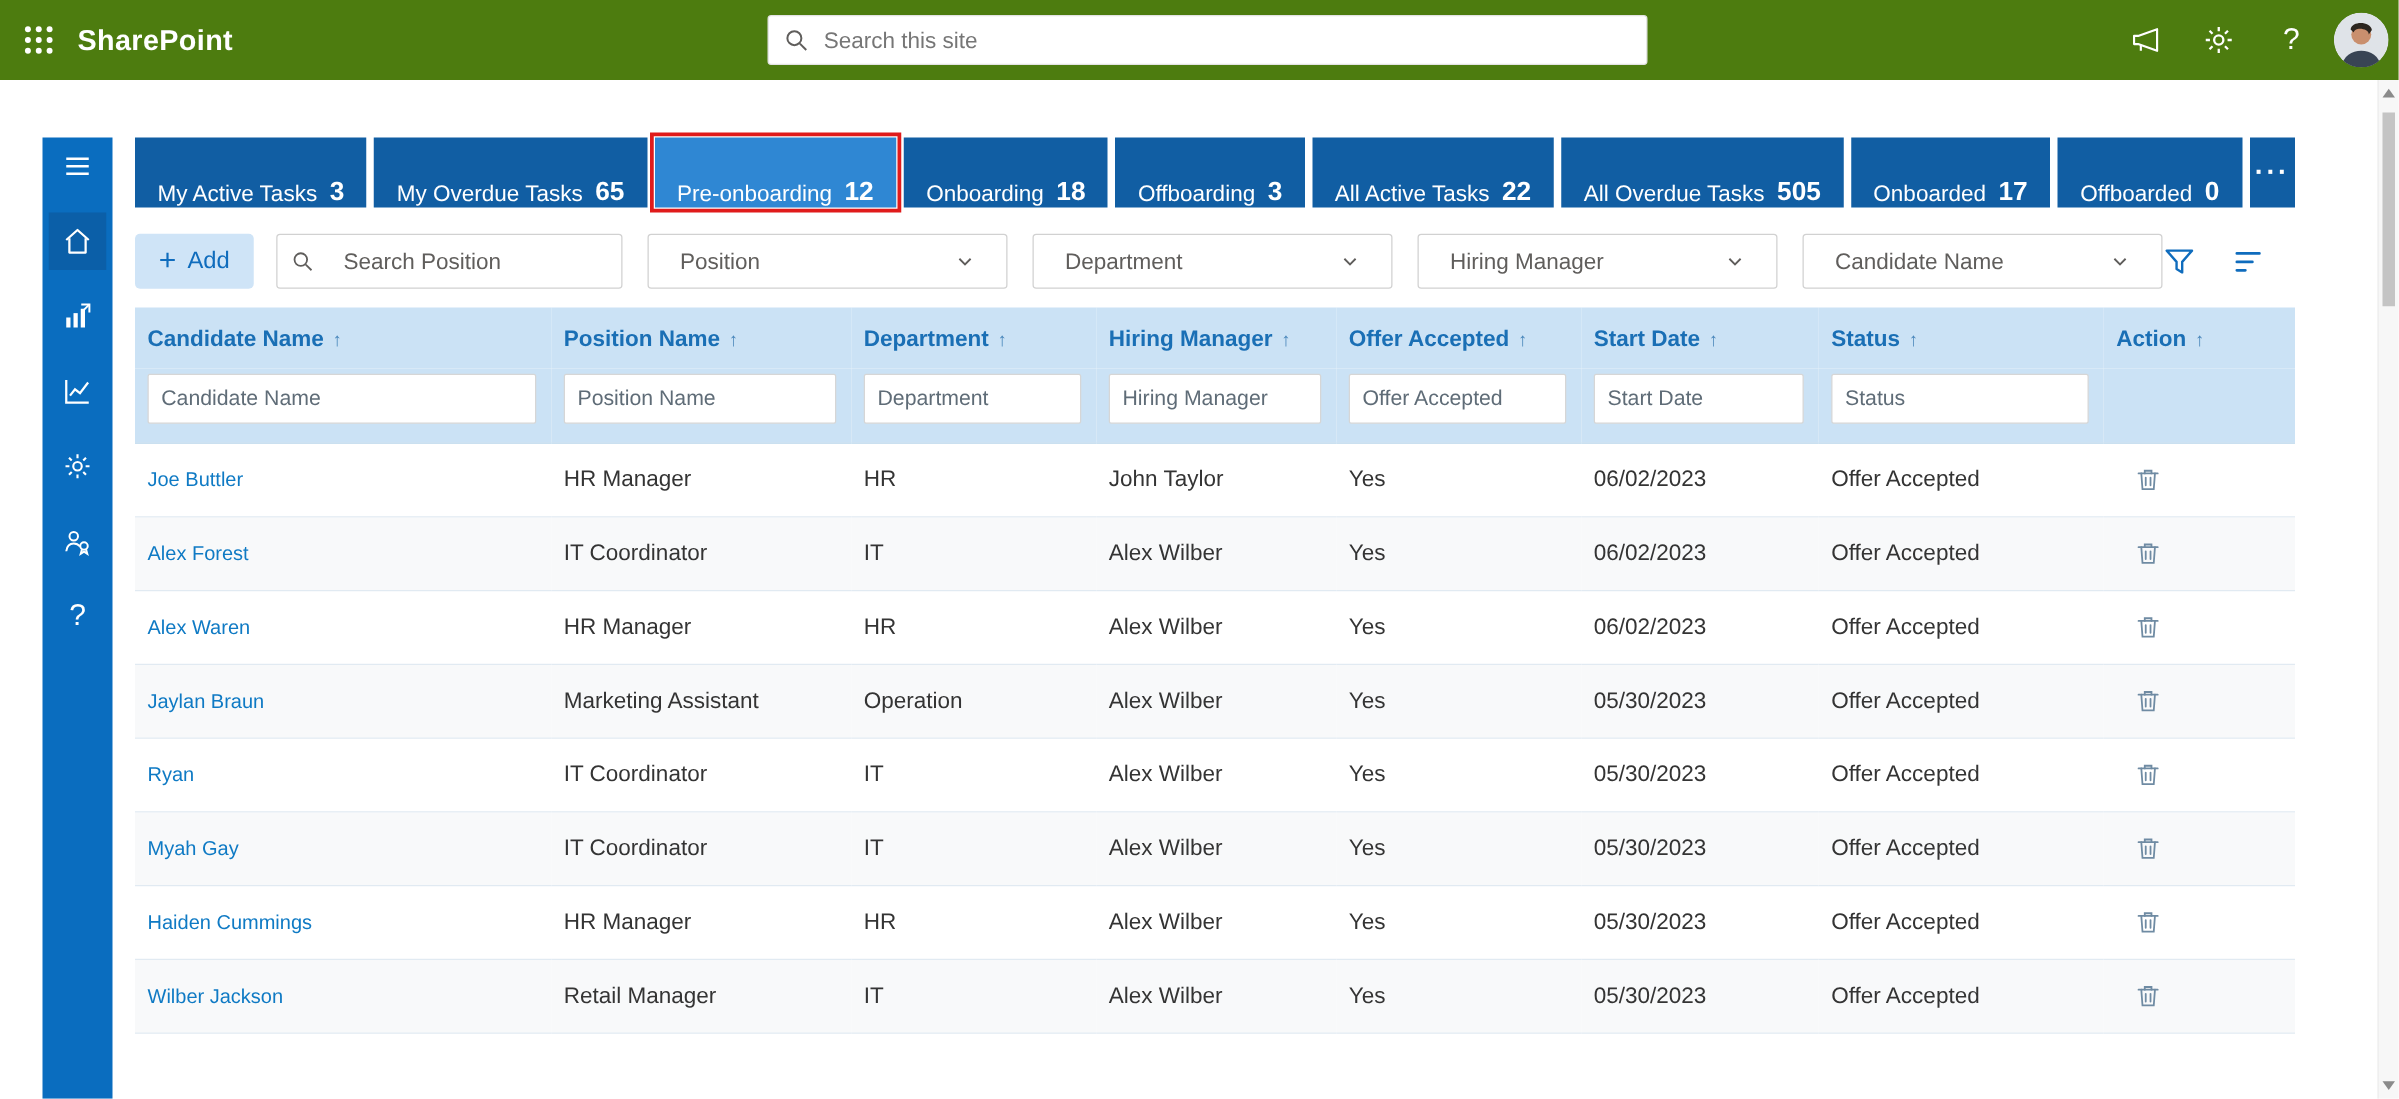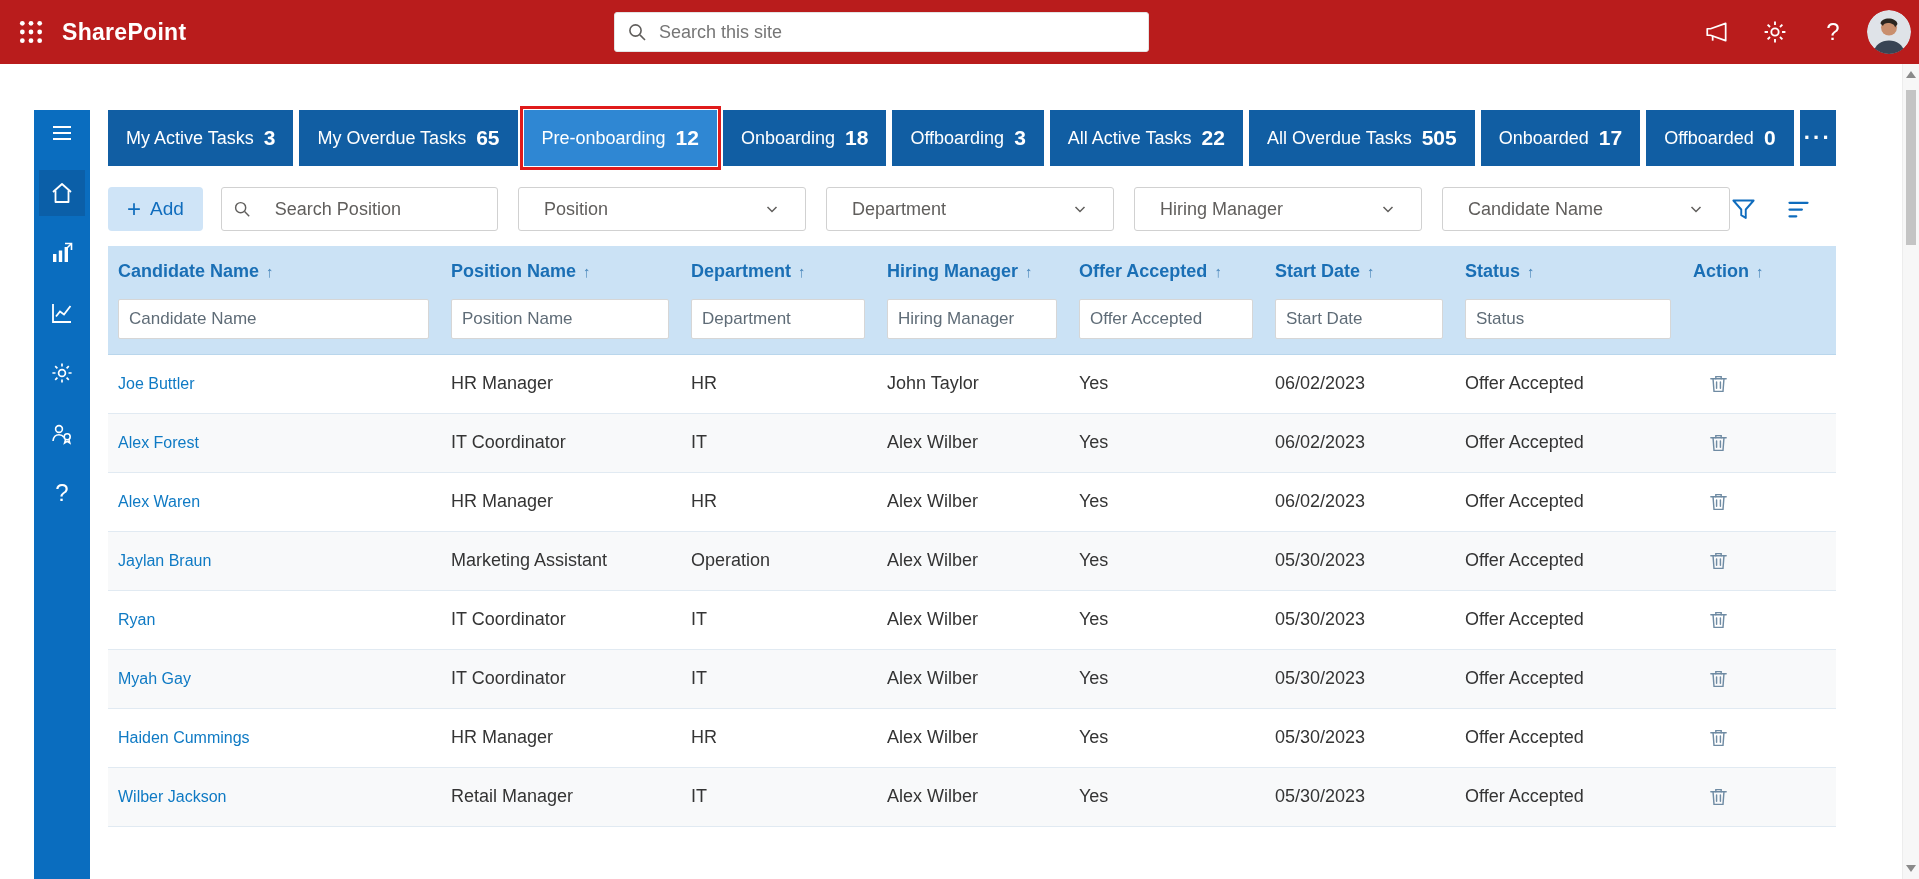--- a/index.html
+++ b/index.html
@@ -5,26 +5,26 @@
   * { box-sizing: border-box; }
   html,body { margin:0; padding:0; }
   body {
     width:1919px; height:879px; overflow:hidden; position:relative;
     background:#ffffff; font-family:"Liberation Sans", sans-serif;
   }
 
   
   .topbar {
     position:absolute; top:0; left:0; width:1919px; height:64px;
-    background:#b91c1c; display:flex; align-items:center; z-index:5;
+    background:#4d7c0f; display:flex; align-items:center; z-index:5;
   }
   .waffle-btn { width:62px; height:64px; display:flex; align-items:center; justify-content:center; cursor:pointer; }
   .brand { color:#fff; font-size:23px; font-weight:700; letter-spacing:.3px; }
   .top-search {
-    position:absolute; left:614px; top:12px; width:535px; height:40px;
+    position:absolute; left:614px; top:12px; width:704px; height:40px;
     background:#fff; border-radius:3px; display:flex; align-items:center; padding:16px 12px;
     border:1px solid #e3e3e3;
   }
   .top-search input { border:none; outline:none; flex:1; font-size:18px; color:#333; margin-left:10px; background:transparent; }
   .top-search input::placeholder { color:#767676; }
   .top-icons { position:absolute; right:8px; top:0; height:64px; display:flex; align-items:center; gap:10px; }
   .top-icon-btn { width:48px; height:48px; display:flex; align-items:center; justify-content:center; cursor:pointer; }
   .help-label { color:#fff; font-size:24px; font-weight:400; }
   .avatar { width:44px; height:44px; border-radius:50%; overflow:hidden; cursor:pointer; flex:0 0 auto; }
 
@@ -37,21 +37,21 @@
   .side-btn:first-child { margin-top:0; }
   .side-btn.active { background:#0b5fa8; }
   .side-help { color:#fff; font-size:24px; }
 
   
   .main { position:absolute; left:108px; top:110px; width:1728px; }
 
   
   .tabs { display:flex; gap:6px; height:56px; align-items:stretch; }
   .tab {
-    background:#115ea3; color:#fff; display:flex; align-items:center;
+    background:#115ea3; color:#fff; display:flex; align-items:flex-end;
     gap:10px; padding:0 18px; cursor:pointer; white-space:nowrap;
   }
   .tab-label { font-size:18px; }
   .tab-count { font-size:21px; font-weight:700; }
   .tab.selected { background:#2f87d3; outline:3px solid #e01b1b; outline-offset:1px; }
   .tab-overflow {
     background:#115ea3; color:#fff; width:52px; display:flex; align-items:center; justify-content:center;
     font-size:22px; font-weight:700; letter-spacing:2px; cursor:pointer;
   }
 

